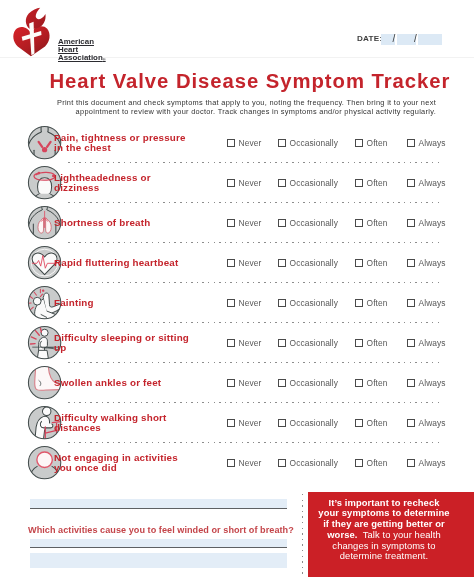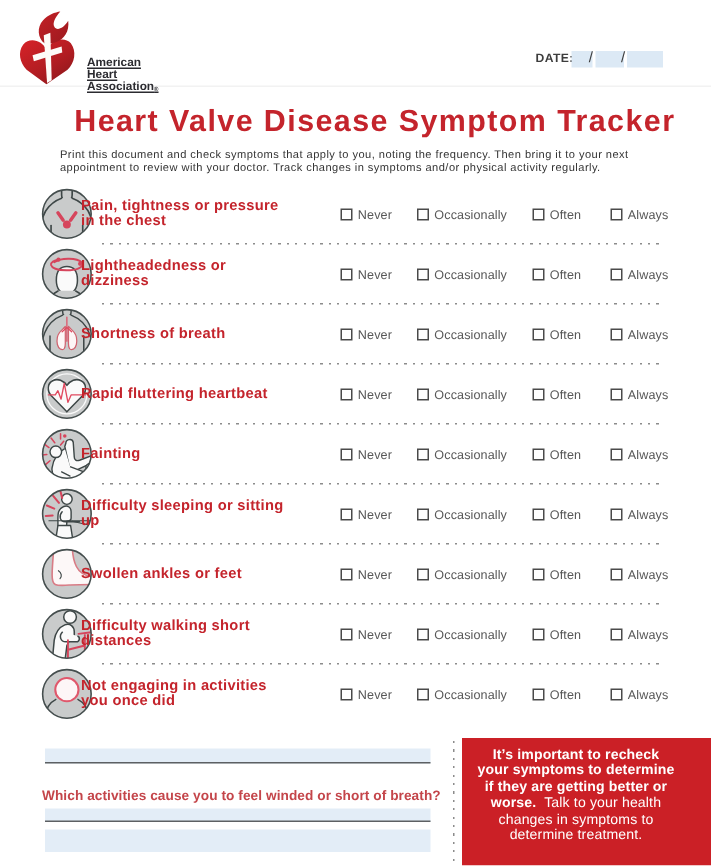--- a/index.html
+++ b/index.html
@@ -19,21 +19,21 @@
   .date-field { position:absolute; top:0; height:11.5px; background:#dce9f5; }
   .d1 { left:24px; width:14px; }
   .d2 { left:40px; width:19px; }
   .d3 { left:61px; width:24px; }
   .date-slash { position:absolute; top:-1px; font-size:10px; color:#3d3d3d; line-height:11.5px; }
   .s1 { left:35.5px; }
   .s2 { left:57px; }
 
   
   .title { position:absolute; left:38.5px; top:72px; font-size:20.3px; font-weight:bold; color:#c4242c; letter-spacing:0.95px; line-height:19.6px;margin-left:11px; }
-  .subtitle { position:absolute; left:40px; top:97.5px; width:396px; font-size:7.4px; line-height:9.1px; color:#333; text-align:left; letter-spacing:0.3px; }
+  .subtitle { position:absolute; left:40px; top:97.5px; width:396px; font-size:7.4px; line-height:9.1px; color:#333; text-align:right; letter-spacing:0.3px; }
 
   
   .rows { position:absolute; left:0; top:123px; width:474px; }
   .row { position:relative; height:40px; }
   .row .sep { position:absolute; left:67.5px; right:33px; bottom:0; height:1.5px;
     background-image: repeating-linear-gradient(to right, #8c8c8c 0 1.5px, rgba(255,255,255,0) 1.5px 5.6px); }
   .row-icon { position:absolute; left:27.2px; top:2.4px; width:35.2px; height:35.2px; }
   .row-icon svg { display:block; width:35.2px; height:35.2px; }
   .row-label { position:absolute; left:54px; top:0; width:135px; height:40px; display:flex; flex-direction:column; justify-content:center;
     font-size:9.8px; font-weight:bold; line-height:10.3px; letter-spacing:0.2px; color:#c4242c; }

